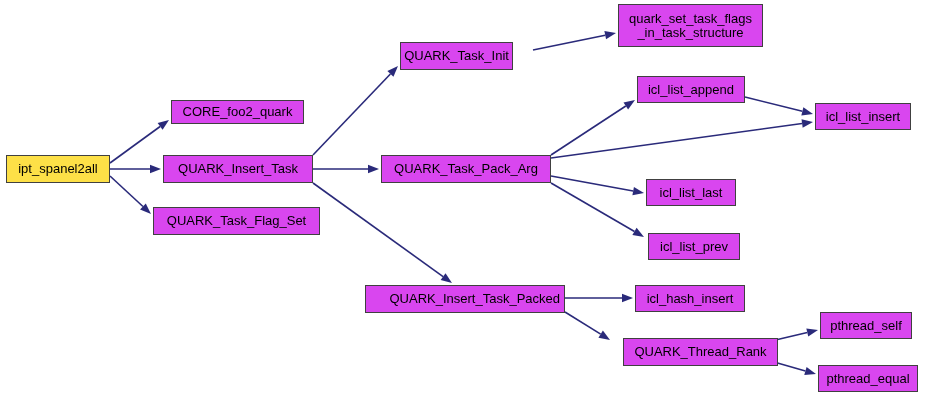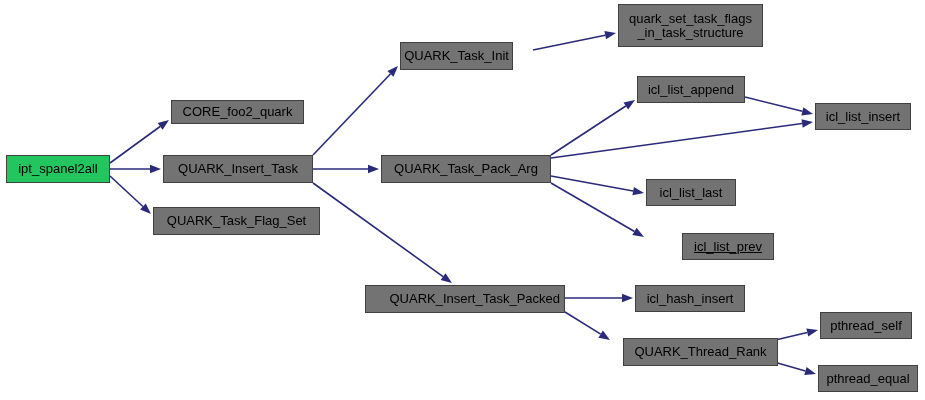--- a/index.html
+++ b/index.html
@@ -21,33 +21,33 @@
     left: 0;
     top: 0;
     width: 925px;
     height: 400px;
     pointer-events: none;
   }
   .node {
     position: absolute;
     box-sizing: border-box;
     border: 1px solid #404040;
-    background: #737373;
+    background: #d946ef;
     color: #000000;
     font-size: 13px;
     line-height: 14px;
     display: flex;
     align-items: center;
     justify-content: center;
     text-align: center;
     white-space: pre;
     letter-spacing: 0px;
   }
   .node.root {
-    background: #22c55e;
+    background: #fde047;
     border-color: #404040;
   }
   .node .lbl {
     display: block;
     padding: 0 4px;
   }
 </style>
 </head>
 <body>
 
@@ -107,20 +107,20 @@
       <div class="node" style="left: 171px; top: 100px; width: 133px; height: 24px;"><span class="lbl">CORE_foo2_quark</span></div>
       <div class="node" style="left: 163px; top: 155px; width: 150px; height: 28px;"><span class="lbl">QUARK_Insert_Task</span></div>
       <div class="node" style="left: 153px; top: 207px; width: 167px; height: 28px;"><span class="lbl">QUARK_Task_Flag_Set</span></div>
       <div class="node" style="left: 400px; top: 42px; width: 113px; height: 28px;"><span class="lbl">QUARK_Task_Init</span></div>
       <div class="node" style="left: 618px; top: 4px; width: 145px; height: 43px;"><span class="lbl">quark_set_task_flags
 _in_task_structure</span></div>
       <div class="node" style="left: 381px; top: 155px; width: 170px; height: 28px;"><span class="lbl">QUARK_Task_Pack_Arg</span></div>
       <div class="node" style="left: 637px; top: 76px; width: 108px; height: 27px;"><span class="lbl">icl_list_append</span></div>
       <div class="node" style="left: 815px; top: 103px; width: 96px; height: 27px;"><span class="lbl">icl_list_insert</span></div>
       <div class="node" style="left: 646px; top: 179px; width: 90px; height: 27px;"><span class="lbl">icl_list_last</span></div>
-      <div class="node" style="left: 682px; top: 233px; width: 92px; height: 27px; text-decoration: underline;"><span class="lbl">icl_list_prev</span></div>
+      <div class="node" style="left: 648px; top: 233px; width: 92px; height: 27px;"><span class="lbl">icl_list_prev</span></div>
       <div class="node" style="left: 365px; top: 285px; width: 200px; height: 28px; justify-content: flex-end;"><span class="lbl">QUARK_Insert_Task_Packed</span></div>
       <div class="node" style="left: 635px; top: 285px; width: 110px; height: 27px;"><span class="lbl">icl_hash_insert</span></div>
       <div class="node" style="left: 623px; top: 338px; width: 155px; height: 28px;"><span class="lbl">QUARK_Thread_Rank</span></div>
       <div class="node" style="left: 820px; top: 312px; width: 92px; height: 27px;"><span class="lbl">pthread_self</span></div>
       <div class="node" style="left: 818px; top: 365px; width: 100px; height: 27px;"><span class="lbl">pthread_equal</span></div>
     </div>
 </div>
 
 </body></html>

